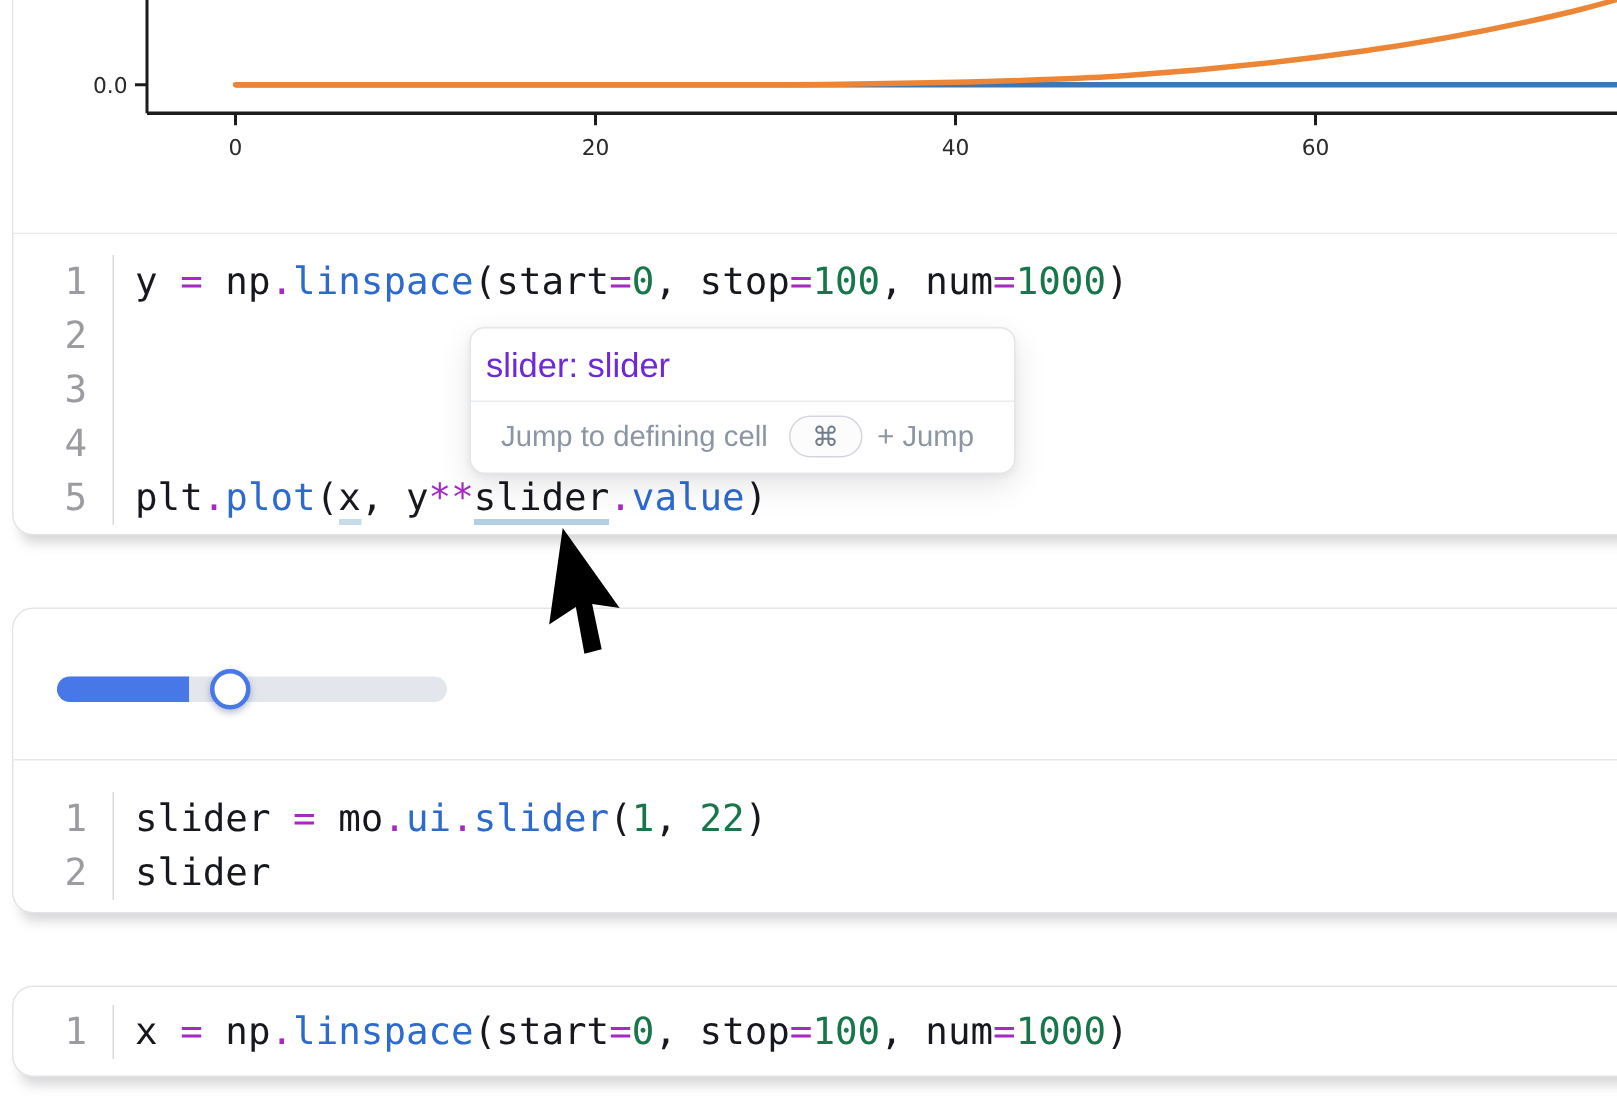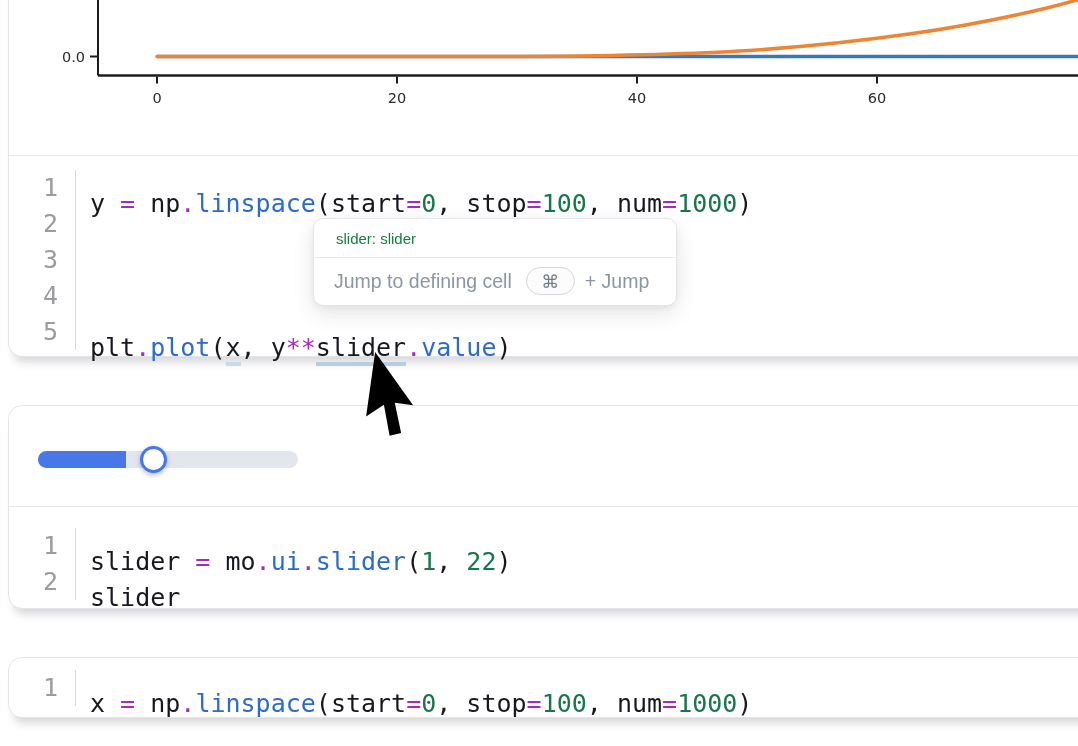--- a/index.html
+++ b/index.html
@@ -29,21 +29,21 @@
     line-height: 36px;
   }
   .code-line { display: flex; height: 36px; white-space: pre; }
   .line-number {
     flex: 0 0 67px;
     text-align: right;
     padding-right: 17px;
     color: #9b9ba0;
     border-right: 1px solid #d9dadd;
   }
-  .code-text { padding-left: 14px; color: var(--tok-def); margin-top: 16px; }
+  .code-text { padding-left: 14px; color: var(--tok-def); }
   .tok-def { color: var(--tok-def); }
   .tok-op { color: var(--tok-op); }
   .tok-fn { color: var(--tok-fn); }
   .tok-num { color: var(--tok-num); }
   .tok-mark { border-bottom: 4px solid var(--mark); padding-bottom: 0px; }
   .tok-markhover { border-bottom: 4px solid var(--mark-hover); }
 
   
   #cell-plot { top: -31px; }
   #cell-plot .cell-output { height: 186px; }
@@ -92,23 +92,23 @@
     left: 313px;
     top: 218px;
     width: 364px;
     background: #fff;
     border: 1px solid #e2e5e9;
     border-radius: 10px;
     box-shadow: 0 8px 22px rgba(0,0,0,.10), 0 2px 6px rgba(0,0,0,.05);
     z-index: 5;
   }
   .tooltip-title {
-    padding: 11px 22px 10px;
-    font-size: 15px;
-    color: #15803d;
+    padding: 11px 10px 10px;
+    font-size: 23px;
+    color: #6d28d9;
   }
   .tooltip-divider { border-top: 1px solid #e9ecef; }
   .tooltip-footer {
     display: flex;
     align-items: center;
     padding: 9px 20px 10px;
     font-size: 19.5px;
     color: #8b95a4;
   }
   .kbd {

